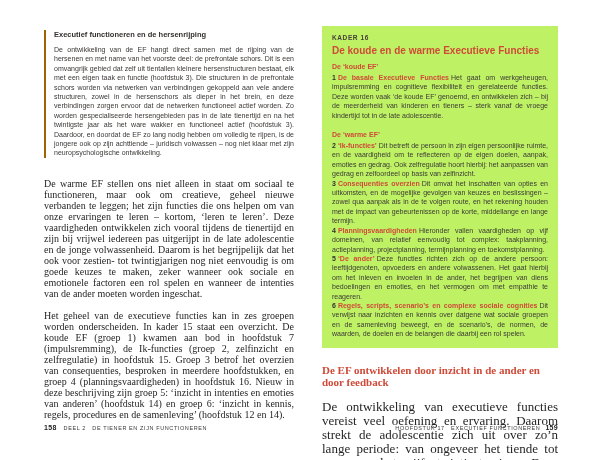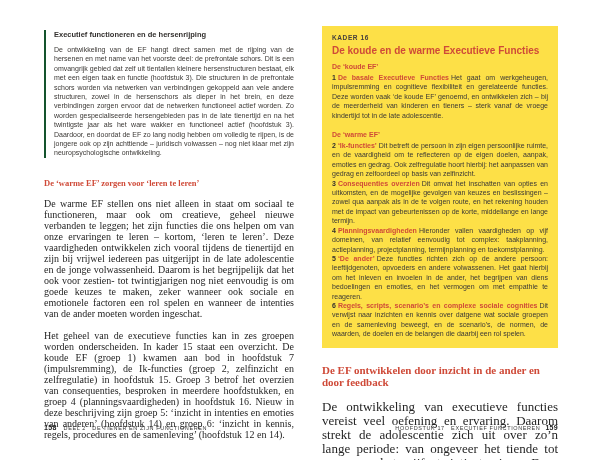--- a/index.html
+++ b/index.html
@@ -12,21 +12,21 @@
     overflow: hidden;
   }
 
   
   .page-left {
     position: absolute;
     left: 44px; top: 30px;
     width: 250px;
   }
   .info-box {
-    border-left: 2px solid #14532d;
+    border-left: 2px solid #a16207;
     padding-left: 8px;
     margin-bottom: 20px;
   }
   .info-box-title {
     font-family: "Liberation Sans", sans-serif;
     font-size: 7.5px;
     font-weight: bold;
     color: #33302e;
     margin-bottom: 6px;
   }
@@ -51,21 +51,21 @@
     margin-bottom: 11px;
   }
 
   
   .page-right {
     position: absolute;
     left: 322px; top: 26px;
     width: 236px;
   }
   .kader-box {
-    background: #fde047;
+    background: #bef264;
     padding: 8px 10px 9px 10px;
     margin-bottom: 16px;
   }
   .kader-kicker {
     font-family: "Liberation Sans", sans-serif;
     font-size: 6.5px;
     font-weight: bold;
     letter-spacing: 0.6px;
     color: #46403c;
     margin-bottom: 4px;
@@ -134,21 +134,20 @@
 </head>
 <body>
 
 <div class="page-left">
 
   <div class="info-box">
     <div class="info-box-title">Executief functioneren en de hersenrijping</div>
     <div class="info-box-body">De ontwikkeling van de EF hangt direct samen met de rijping van de hersenen en met name van het voorste deel: de prefrontale schors. Dit is een omvangrijk gebied dat zelf uit tientallen kleinere hersenstructuren bestaat, elk met een eigen taak en functie (hoofdstuk 3). Die structuren in de prefrontale schors worden via netwerken van verbindingen gekoppeld aan vele andere structuren, zowel in de hersenschors als dieper in het brein, en deze verbindingen zorgen ervoor dat de netwerken functioneel actief worden. Zo worden gespecialiseerde hersengebieden pas in de late tienertijd en na het twintigste jaar als het ware wakker en functioneel actief (hoofdstuk 3). Daardoor, en doordat de EF zo lang nodig hebben om volledig te rijpen, is de jongere ook op zijn achttiende – juridisch volwassen – nog niet klaar met zijn neuropsychologische ontwikkeling.</div>
   </div>
 
-  <div class="section-heading-serif">De ‘warme EF’ zorgen voor ‘leren te leren’</div>
 
   <div class="body-para">De warme EF stellen ons niet alleen in staat om sociaal te functioneren, maar ook om creatieve, geheel nieuwe verbanden te leggen; het zijn functies die ons helpen om van onze ervaringen te leren – kortom, ‘leren te leren’. Deze vaardigheden ontwikkelen zich vooral tijdens de tienertijd en zijn bij vrijwel iedereen pas uitgerijpt in de late adolescentie en de jonge volwassenheid. Daarom is het begrijpelijk dat het ook voor zestien- tot twintigjarigen nog niet eenvoudig is om goede keuzes te maken, zeker wanneer ook sociale en emotionele factoren een rol spelen en wanneer de intenties van de ander moeten worden ingeschat.</div>
   <div class="body-para">Het geheel van de executieve functies kan in zes groepen worden onderscheiden. In kader 15 staat een overzicht. De koude EF (groep 1) kwamen aan bod in hoofdstuk 7 (impulsremming), de Ik-functies (groep 2, zelfinzicht en zelfregulatie) in hoofdstuk 15. Groep 3 betrof het overzien van consequenties, besproken in meerdere hoofdstukken, en groep 4 (planningsvaardigheden) in hoofdstuk 16. Nieuw in deze beschrijving zijn groep 5: ‘inzicht in intenties en emoties van anderen’ (hoofdstuk 14) en groep 6: ‘inzicht in kennis, regels, procedures en de samenleving’ (hoofdstuk 12 en 14).</div>
 </div>
 
 <div class="footer footer-left"><span class="pagenum">158</span><span>DEEL 2   DE TIENER EN ZIJN FUNCTIONEREN</span></div>
 
 <div class="page-right">
 
   <div class="kader-box">

